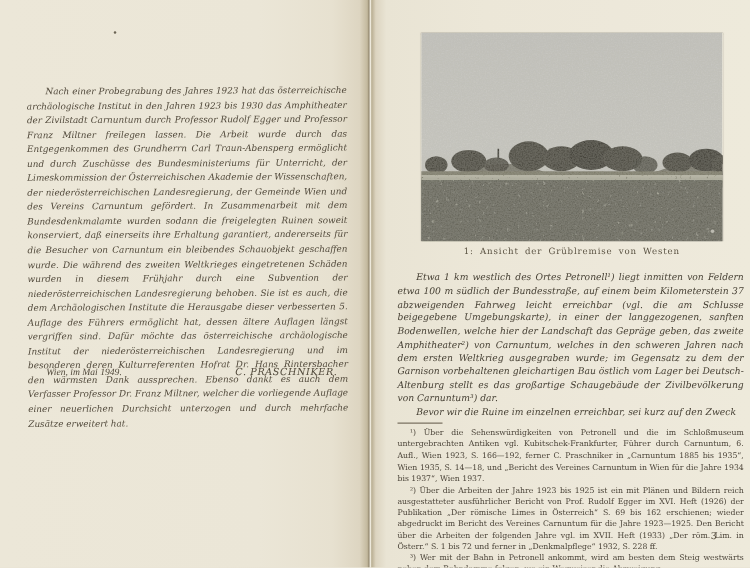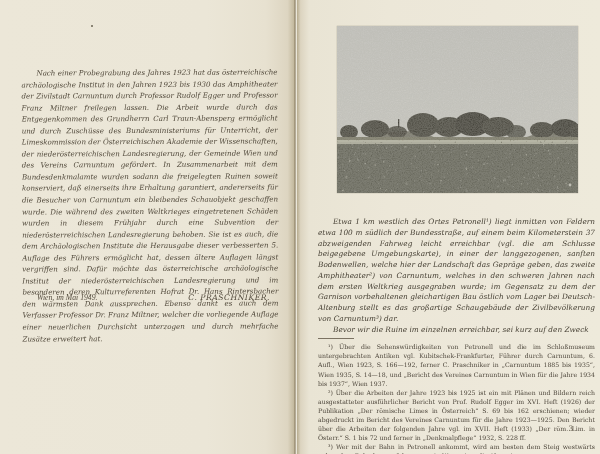--- a/index.html
+++ b/index.html
@@ -109,20 +109,21 @@
           <path d="M 0,120 C 60,117 180,122 241,119 L 241,167 L 0,167 Z" fill="#393730"></path>
           <rect x="0" y="114" width="241" height="53" fill="#000" filter="url(#speckLight)" opacity="0.75"></rect>
           <rect x="0" y="118" width="241" height="49" fill="#000" filter="url(#speckDark)" opacity="0.85"></rect>
           <circle cx="233" cy="159" r="1.4" fill="#d8d6cc" opacity="0.8"></circle>
         </g>
 
         <rect x="0" y="0" width="241" height="167" fill="#000" filter="url(#grain)" opacity="0.3"></rect>
       </svg>
     </div>
 
+    <p class="figcap">1: Ansicht der Grüblremise von Westen</p>
 
     <div class="bodyblock">
       <p class="bodypara">Etwa 1 km westlich des Ortes Petronell¹) liegt inmitten von Feldern etwa 100 m südlich der Bundesstraße, auf einem beim Kilometerstein 37 abzweigenden Fahrweg leicht erreichbar (vgl. die am Schlusse beigegebene Umgebungskarte), in einer der langgezogenen, sanften Bodenwellen, welche hier der Landschaft das Gepräge geben, das zweite Amphitheater²) von Carnuntum, welches in den schweren Jahren nach dem ersten Weltkrieg ausgegraben wurde; im Gegensatz zu dem der Garnison vorbehaltenen gleichartigen Bau östlich vom Lager bei Deutsch-Altenburg stellt es das großartige Schaugebäude der Zivilbevölkerung von Carnuntum³) dar.</p>
       <p class="bodypara">Bevor wir die Ruine im einzelnen erreichbar, sei kurz auf den Zweck</p>
       <hr class="fnrule">
       <p class="fn">¹) Über die Sehenswürdigkeiten von Petronell und die im Schloßmuseum untergebrachten Antiken vgl. Kubitschek-Frankfurter, Führer durch Carnuntum, 6. Aufl., Wien 1923, S. 166—192, ferner C. Praschniker in „Carnuntum 1885 bis 1935“, Wien 1935, S. 14—18, und „Bericht des Vereines Carnuntum in Wien für die Jahre 1934 bis 1937“, Wien 1937.</p>
       <p class="fn">²) Über die Arbeiten der Jahre 1923 bis 1925 ist ein mit Plänen und Bildern reich ausgestatteter ausführlicher Bericht von Prof. Rudolf Egger im XVI. Heft (1926) der Publikation „Der römische Limes in Österreich“ S. 69 bis 162 erschienen; wieder abgedruckt im Bericht des Vereines Carnuntum für die Jahre 1923—1925. Den Bericht über die Arbeiten der folgenden Jahre vgl. im XVII. Heft (1933) „Der röm. Lim. in Österr.“ S. 1 bis 72 und ferner in „Denkmalpflege“ 1932, S. 228 ff.</p>
       <p class="fn">³) Wer mit der Bahn in Petronell ankommt, wird am besten dem Steig westwärts neben dem Bahndamme folgen, wo ein Wegweiser die Abzweigung</p>
     </div>
 

